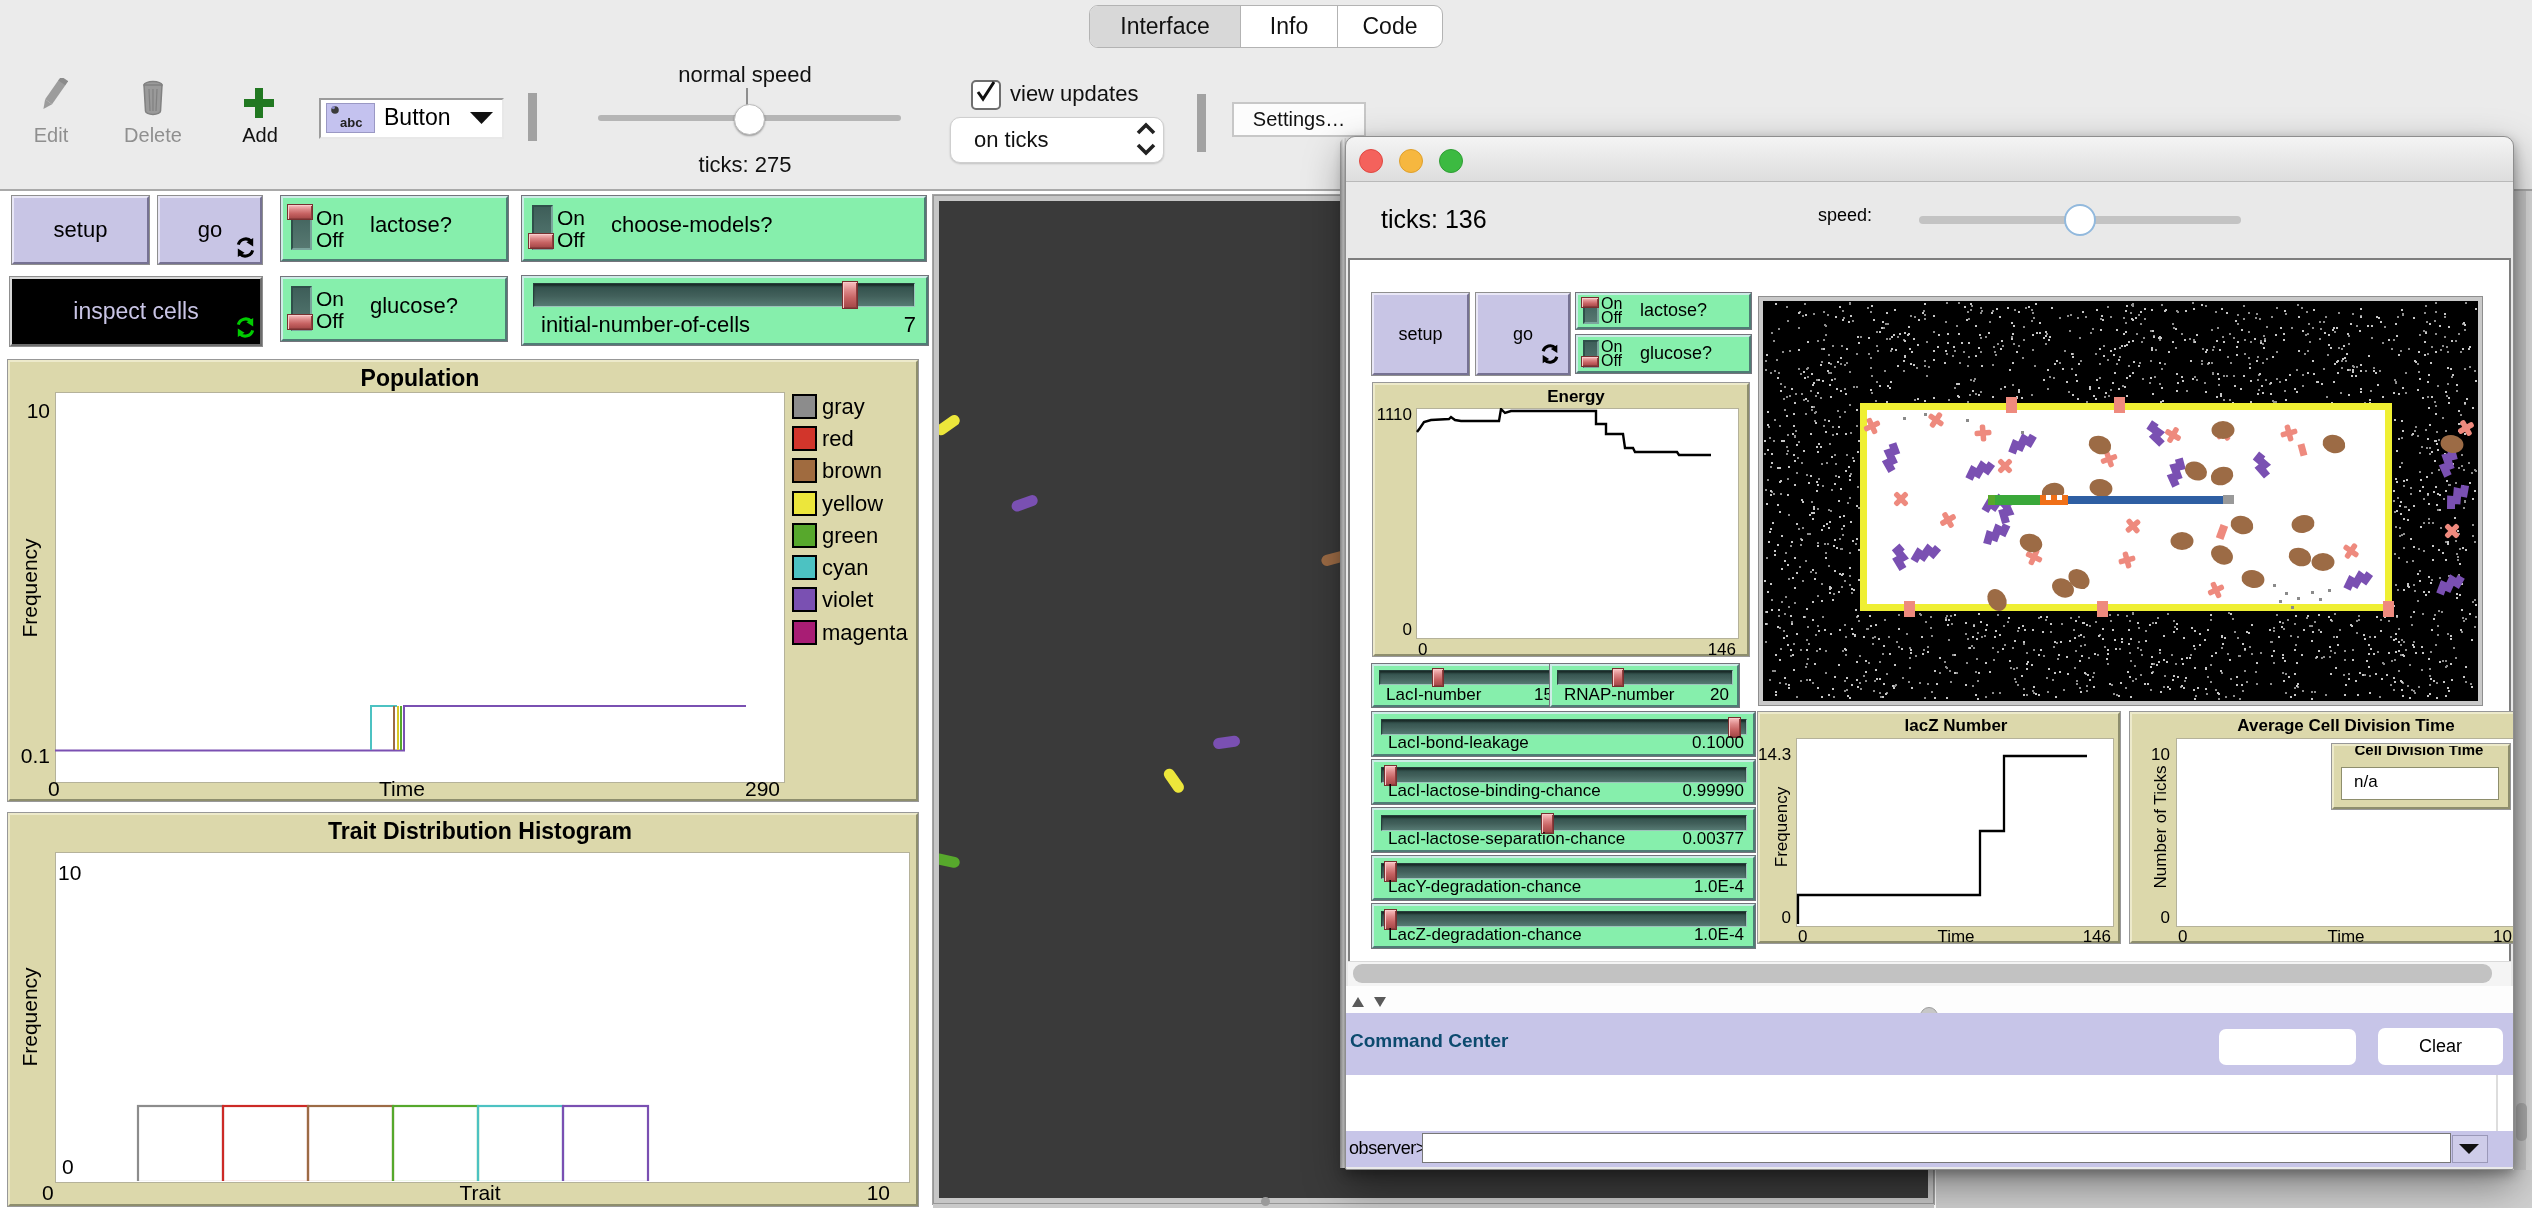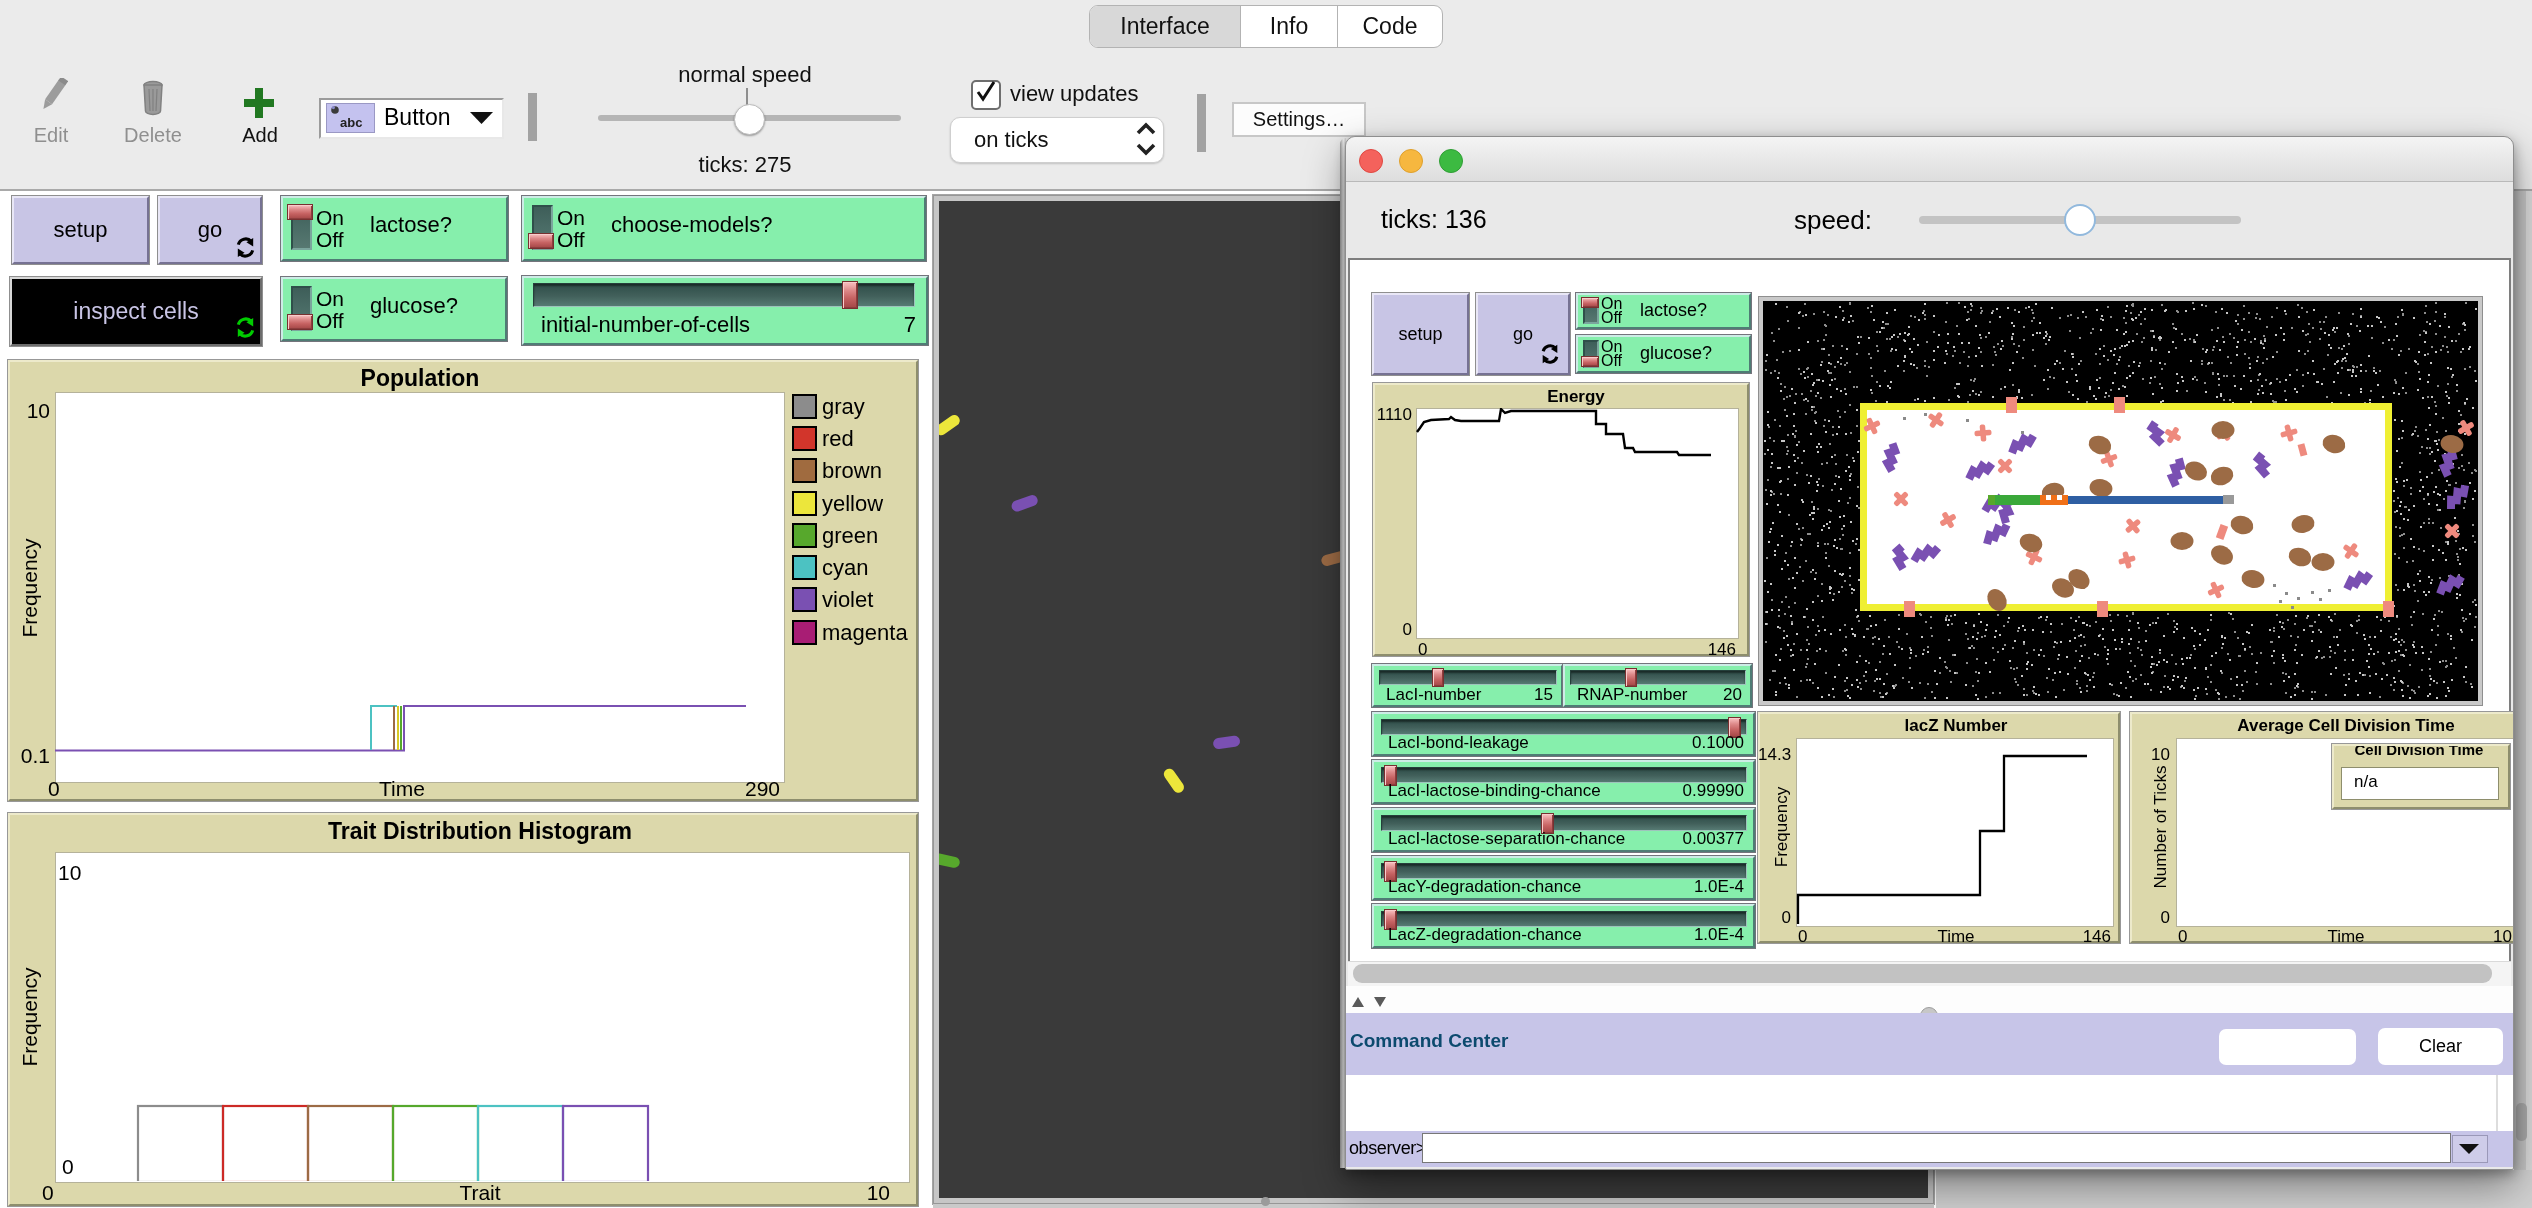--- a/index.html
+++ b/index.html
@@ -225,21 +225,21 @@
 <div class="a" style="left:2516px;top:1103px;width:11px;height:38px;background:#ababab;border-radius:5px;"></div>
 <div class="a" style="left:1936px;top:1170px;width:596px;height:38px;background:#d0d0d0;"></div>
 
 <div class="a" style="left:1340px;top:138px;width:6px;height:1030px;background:linear-gradient(90deg,#9f9f9f,#f4f4f4 55%,#cfcfcf);border-radius:6px 0 0 0;"></div>
 <div id="gw" class="a">
  <div id="gtitle" class="a"></div>
  <div class="a" style="left:13px;top:12px;width:22px;height:22px;border-radius:50%;background:#f4625c;border:1px solid #e04841;"></div>
  <div class="a" style="left:53px;top:12px;width:22px;height:22px;border-radius:50%;background:#f6b73f;border:1px solid #dfa02c;"></div>
  <div class="a" style="left:93px;top:12px;width:22px;height:22px;border-radius:50%;background:#3cba41;border:1px solid #2f9e34;"></div>
  <div class="a" style="left:35px;top:68px;font-size:25px;color:#000;">ticks: 136</div>
- <div class="a" style="left:380px;top:68px;width:146px;text-align:right;font-size:26px;color:#000;">speed:</div>
+ <div class="a" style="left:380px;top:68px;width:146px;text-align:right;font-size:18px;color:#000;">speed:</div>
  <div class="a" style="left:573px;top:79px;width:322px;height:8px;background:#c3c3c3;border-radius:4px;"></div>
  <div class="a" style="left:718px;top:67px;width:28px;height:28px;background:#fff;border:2px solid #92b9dd;border-radius:50%;"></div>
 
  <div class="a" style="left:2px;top:121px;width:1159px;height:703px;background:#fff;border:2px solid #7e7e7e;border-bottom:none;"></div>
 
  <div class="a" style="left:2px;top:824px;width:1163px;height:25px;background:#f4f4f4;border-top:1px solid #d9d9d9;"></div>
  <div class="a" style="left:7px;top:827px;width:1139px;height:19px;background:#c2c2c2;border-radius:9px;"></div>
 
  <div class="a" style="left:0px;top:849px;width:1167px;height:27px;background:#fdfdfd;"></div>
  <svg class="a" style="left:5px;top:859px;" width="38" height="12" viewBox="0 0 38 12">
@@ -298,21 +298,21 @@
  <svg class="a" style="left:70px;top:271px;" width="321" height="229" viewBox="0 0 321 229">
   <path d="M1 24 L4 20 L8 14 L15 12 L33 11 L35 9 L39 12 L45 13 L83 13 L85 1 L89 5 L95 3 L180 3 L180 16 L190 16 L190 26 L207 26 L209 40 L217 40 L219 44 L261 44 L263 47 L295 47" fill="none" stroke="#000" stroke-width="2.4"></path>
  </svg>
 
  <div class="sw a" style="left:26px;top:527px;width:187px;height:39px;">
   <div class="track" style="left:5px;top:4px;width:176px;height:13px;"></div>
   <div class="hred" style="left:58px;top:2px;width:10px;height:17px;"></div>
   <div class="swtxt a" style="left:12px;top:20px;font-size:17px;">LacI-number</div>
   <div class="swtxt a" style="right:8px;top:20px;font-size:17px;">15</div>
  </div>
- <div class="sw a" style="left:217px;top:527px;width:185px;height:39px;text-align:right;">
+ <div class="sw a" style="left:204px;top:527px;width:185px;height:39px;text-align:right;">
   <div class="track" style="left:5px;top:4px;width:174px;height:13px;"></div>
   <div class="hred" style="left:60px;top:2px;width:10px;height:17px;"></div>
   <div class="swtxt a" style="left:12px;top:20px;font-size:17px;">RNAP-number</div>
   <div class="swtxt a" style="right:8px;top:20px;font-size:17px;">20</div>
  </div>
 
  <div class="sw a" style="left:26px;top:575px;width:379px;height:40px;">
   <div class="track" style="left:7px;top:5px;width:364px;height:14px;"></div>
   <div class="hred" style="left:354px;top:3px;width:11px;height:19px;"></div>
   <div class="swtxt a" style="left:14px;top:20px;font-size:17px;">LacI-bond-leakage</div>

